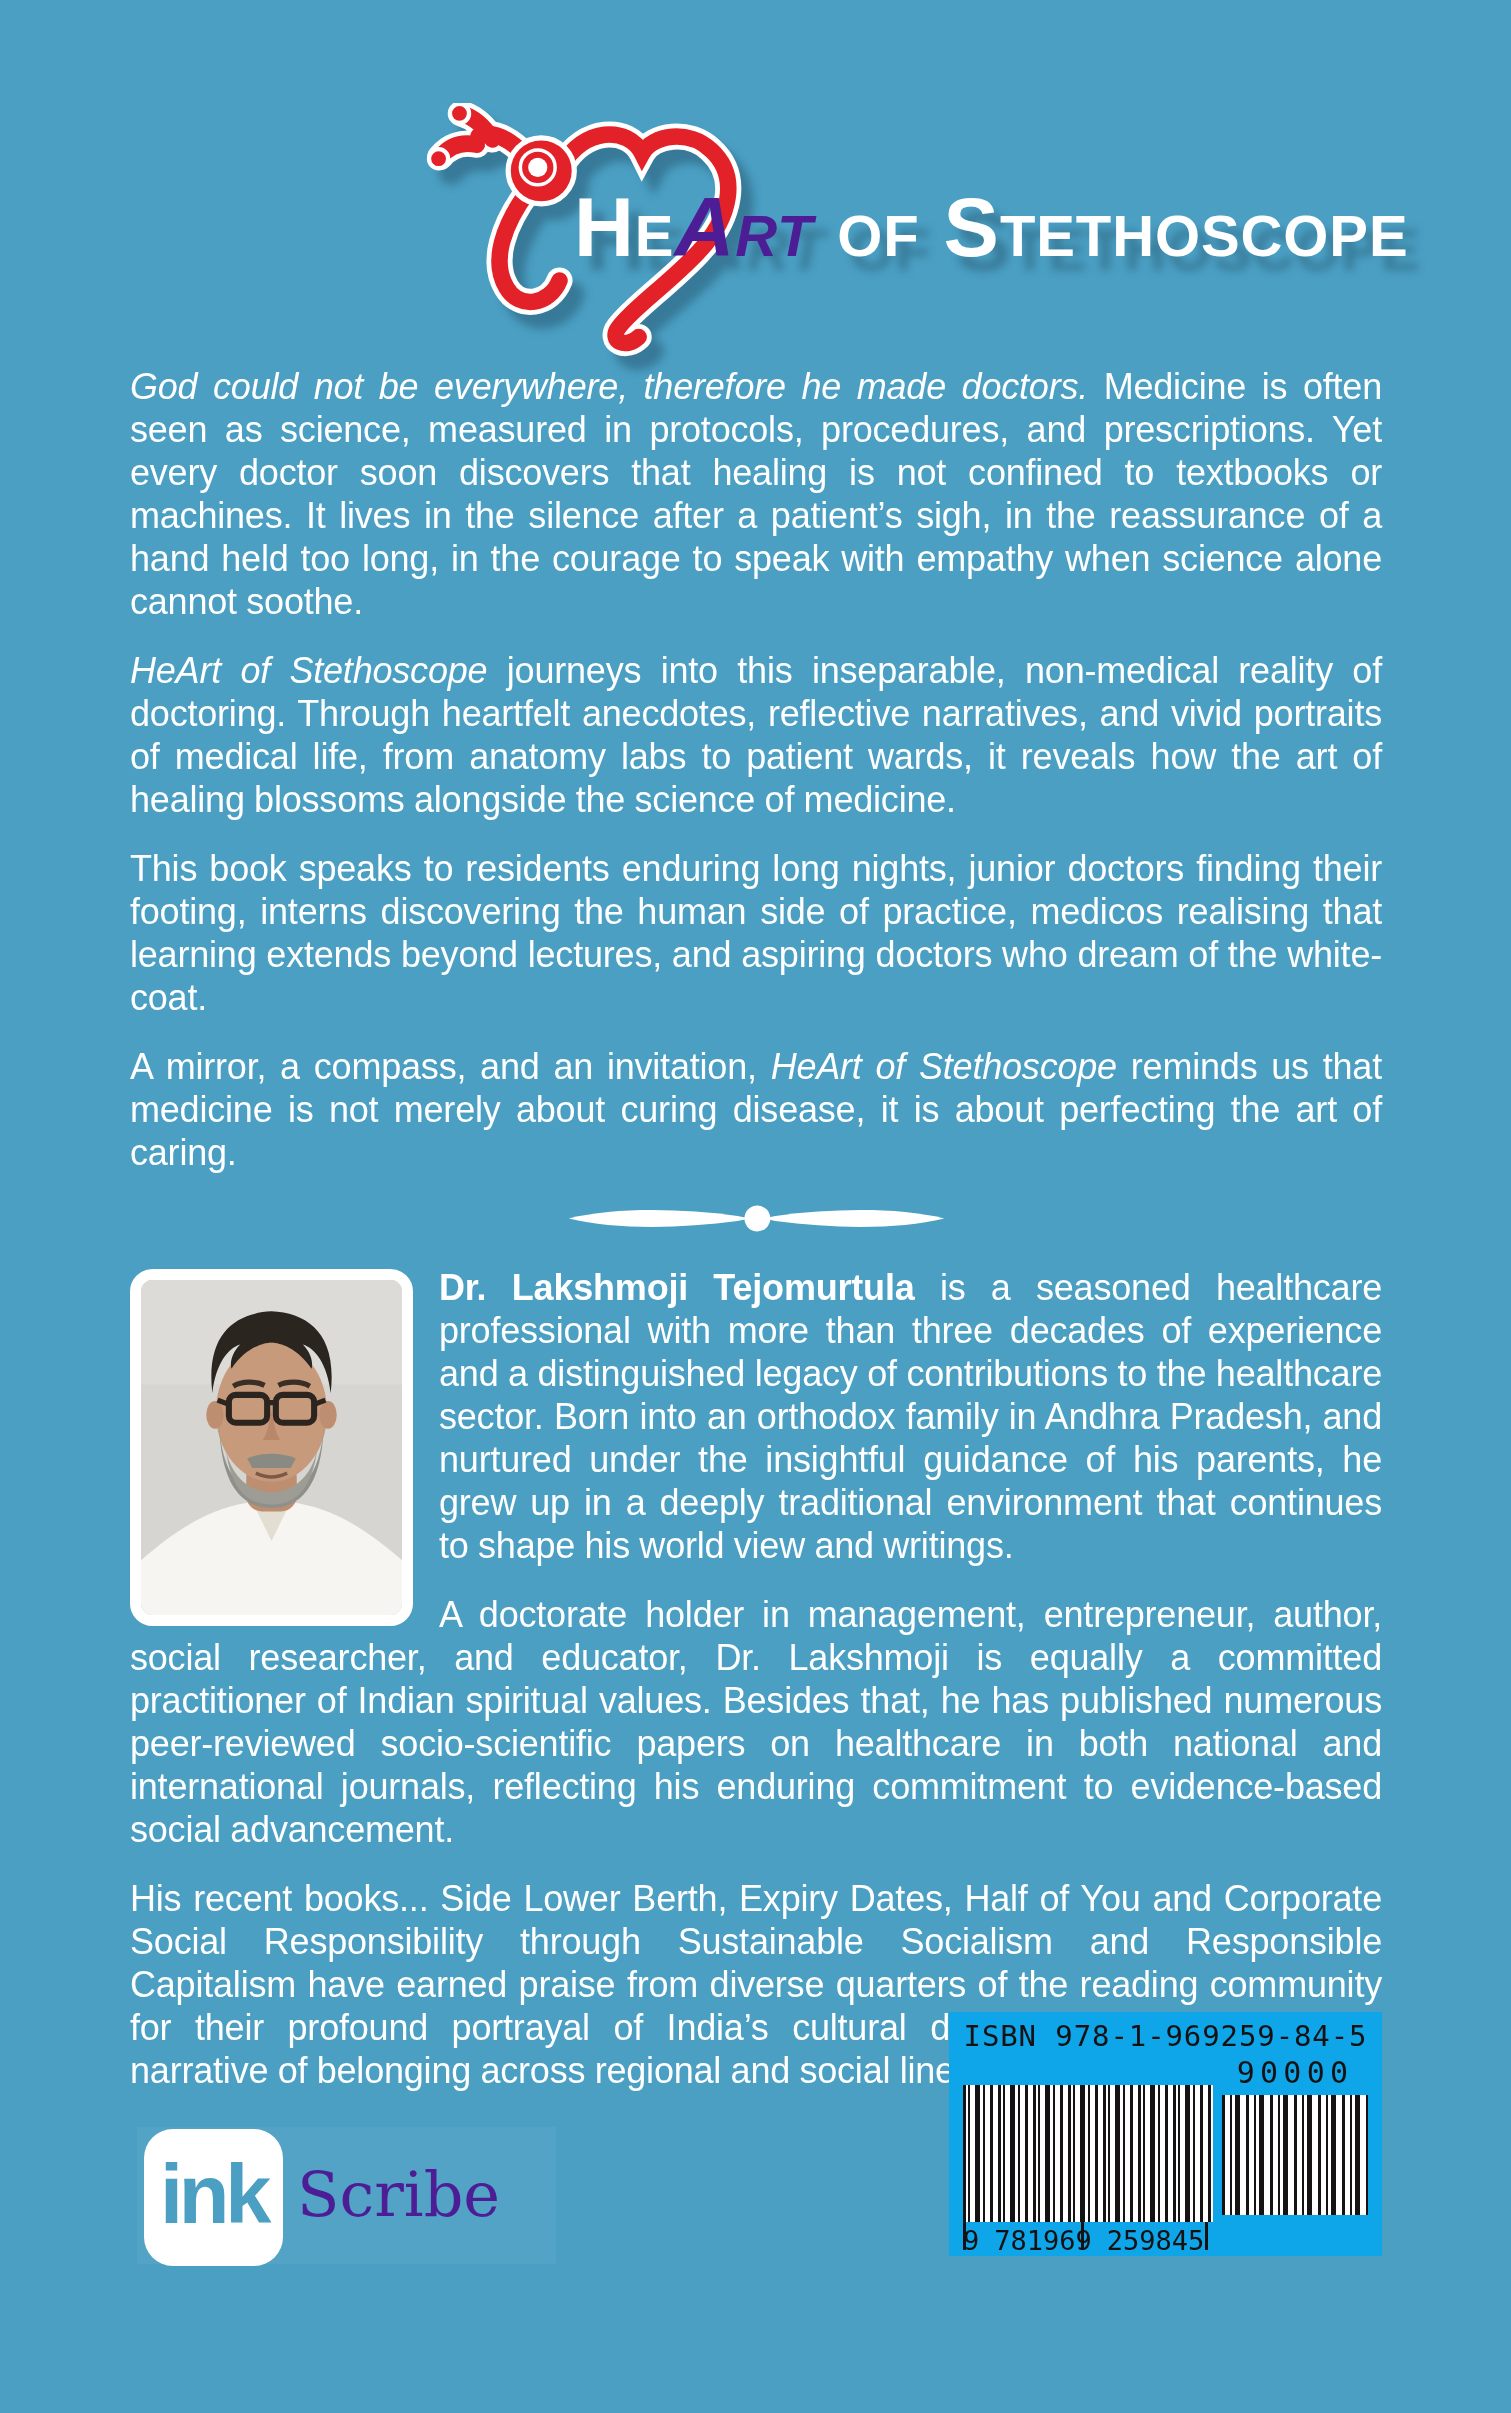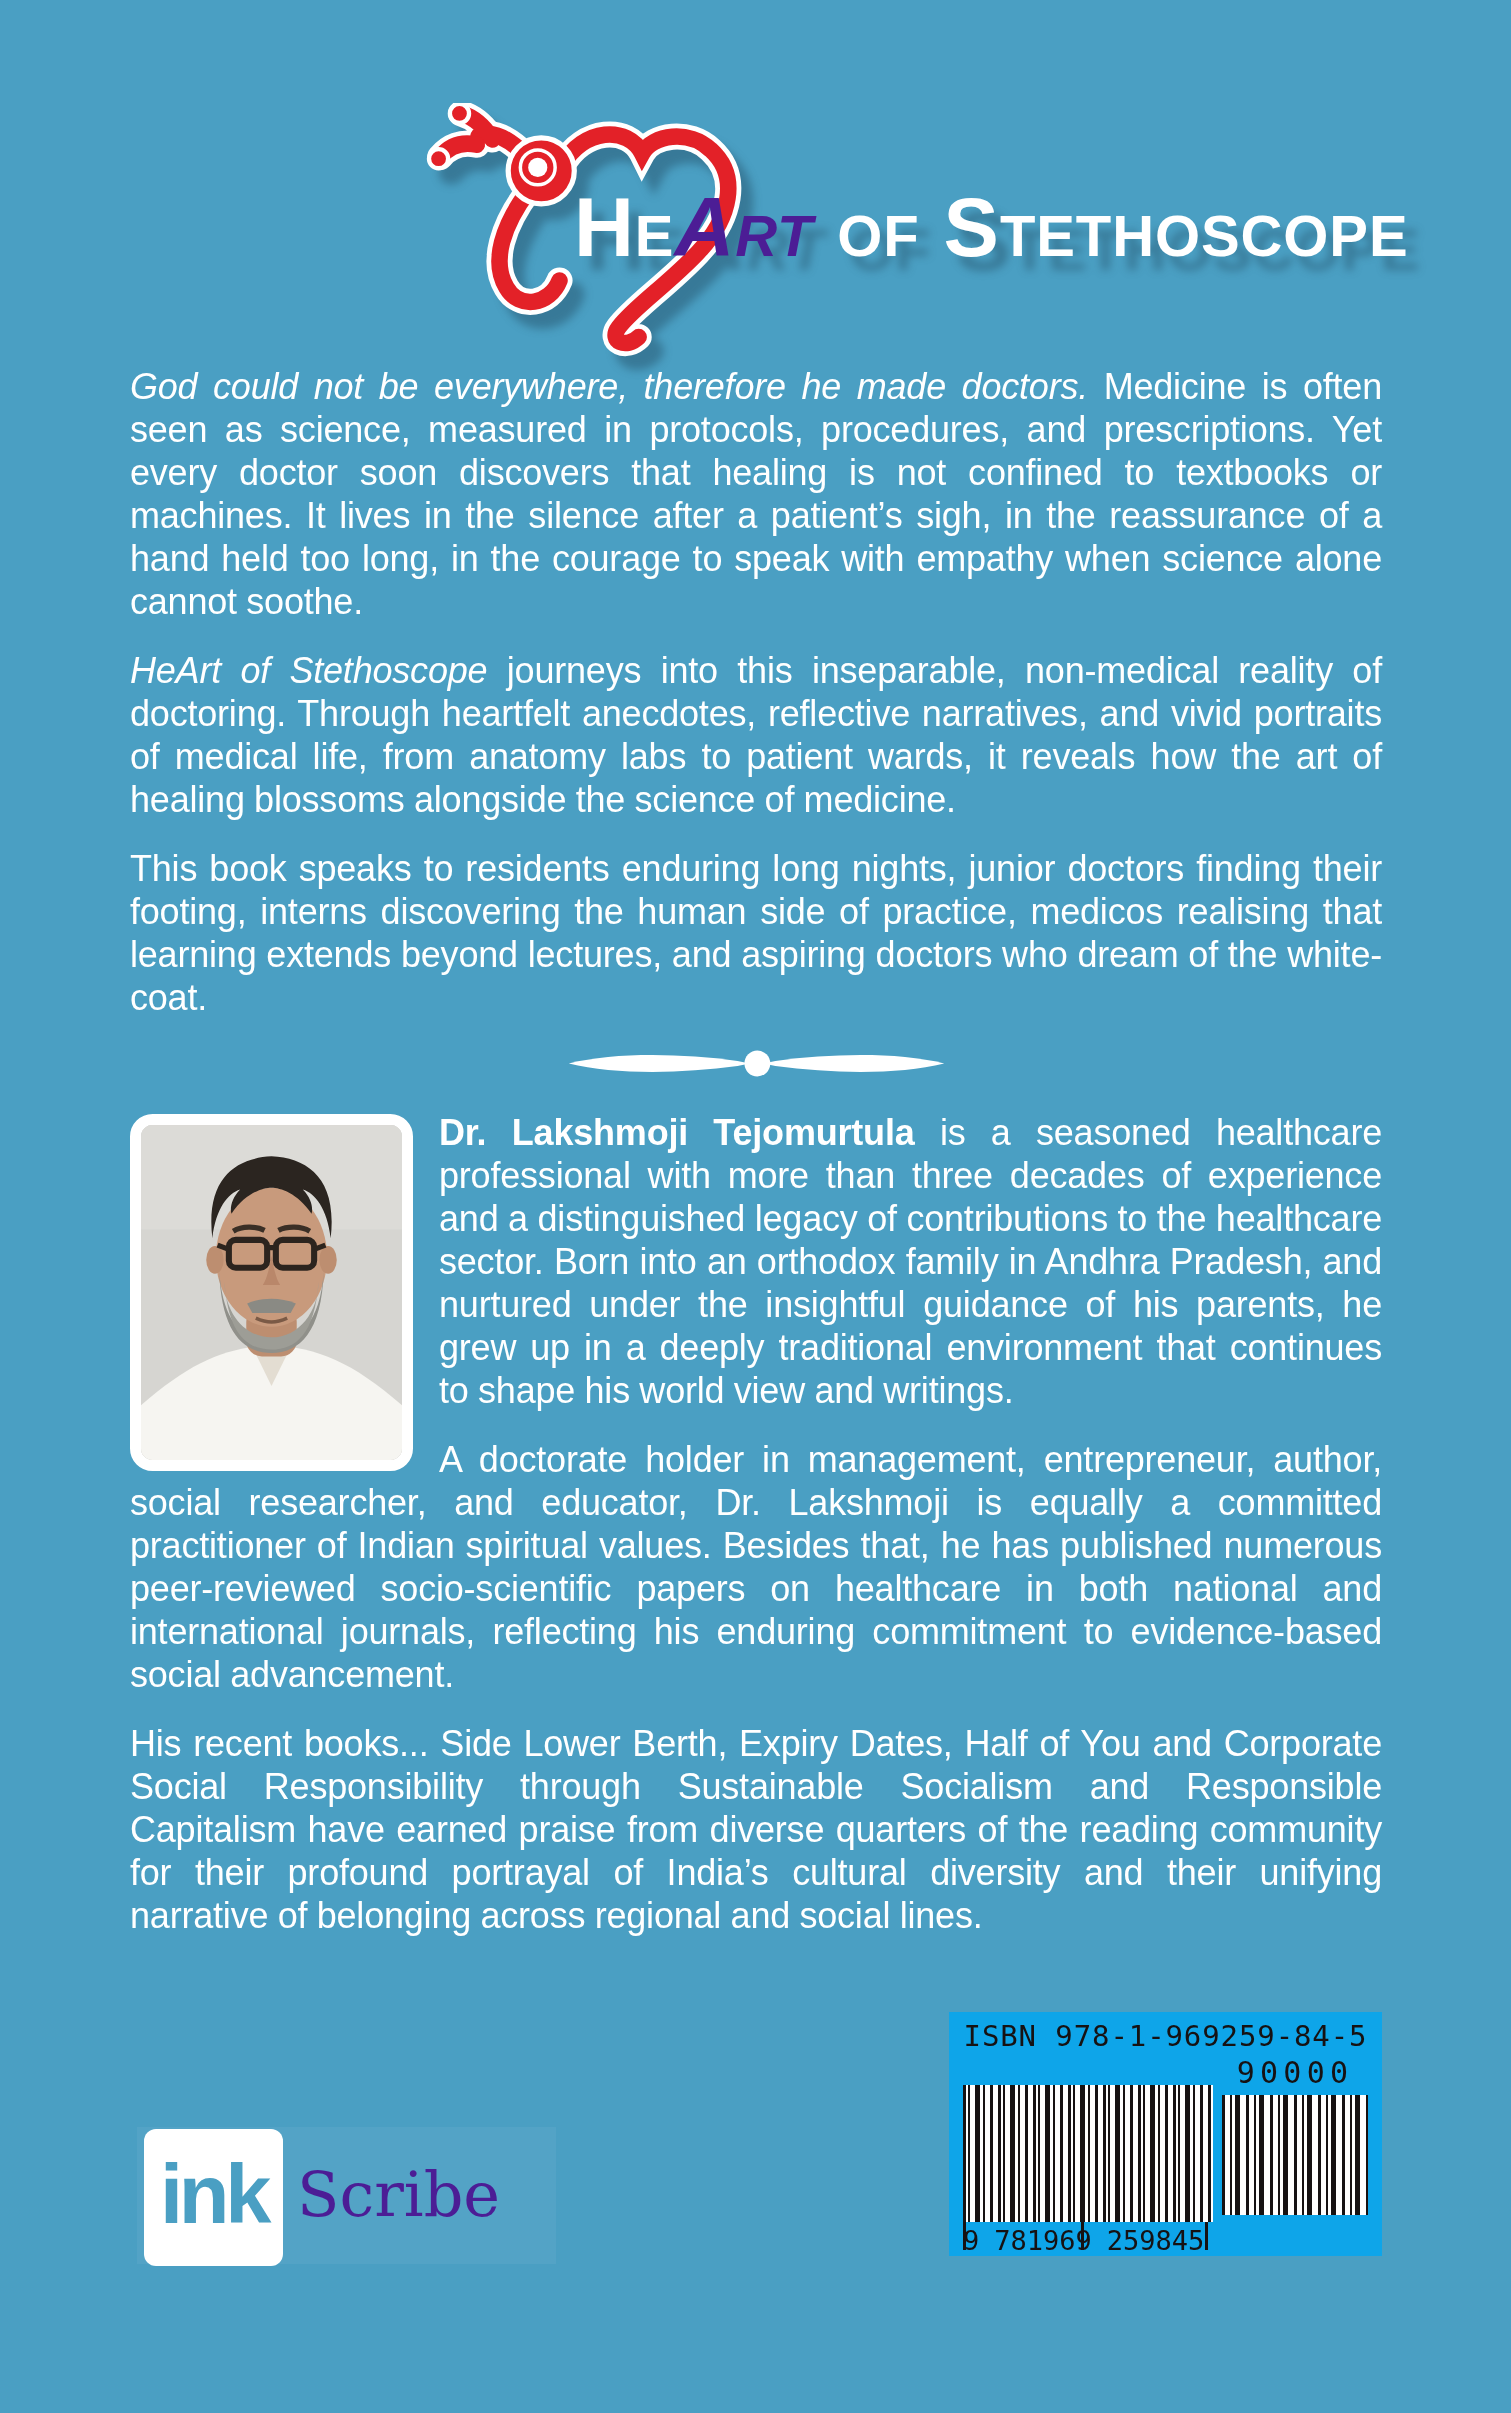--- a/index.html
+++ b/index.html
@@ -50,21 +50,21 @@
   .price{font-family:"DejaVu Sans Mono",monospace;font-size:30px;letter-spacing:5.2px;
          text-align:center;}
   .bars-supp{height:120px;margin-top:5.2px;
     background:repeating-linear-gradient(90deg,
       #161213 0 2.6px,#fff 2.6px 7.8px,#161213 7.8px 10.4px,#fff 10.4px 13px,
       #161213 13px 18px,#fff 18px 24px);}
   
   .publisher-back{position:absolute;left:137px;top:2127px;width:419px;height:137px;
                   background:rgba(255,255,255,.05);}
   .publisher{position:absolute;left:144px;top:2129px;display:flex;align-items:center;}
-  .ink-mark{width:139px;height:137px;background:#fff;border-radius:12px;
+  .ink-mark{width:139px;height:137px;background:#fff;border-radius:29px;
             display:flex;align-items:center;justify-content:center;}
   .ink-mark span{color:#4a9fc3;font-weight:700;font-size:83px;letter-spacing:-4.3px;
                  transform:translateY(-3.5px);}
   .scribe{font-family:"DejaVu Serif","Liberation Serif",serif;font-size:62px;
           color:#4c1d95;margin-left:14px;transform:translateY(-3.5px);}
 </style>
 </head>
 <body>
 
 <div class="logo">
@@ -99,20 +99,21 @@
 </div>
 
 <div class="copy">
 
   <p><span class="ital">God could not be everywhere, therefore he made doctors.</span><span> Medicine is often seen as science, measured in protocols, procedures, and prescriptions. Yet every doctor soon discovers that healing is not confined to textbooks or machines. It lives in the silence after a patient’s sigh, in the reassurance of a hand held too long, in the courage to speak with empathy when science alone cannot soothe.</span></p>
 
   <p><span class="ital">HeArt of Stethoscope</span><span> journeys into this inseparable, non-medical reality of doctoring. Through heartfelt anecdotes, reflective narratives, and vivid portraits of medical life, from anatomy labs to patient wards, it reveals how the art of healing blossoms alongside the science of medicine.</span></p>
 
   <p>This book speaks to residents enduring long nights, junior doctors finding their footing, interns discovering the human side of practice, medicos realising that learning extends beyond lectures, and aspiring doctors who dream of the white-coat.</p>
 
+  <p><span>A mirror, a compass, and an invitation, </span><span class="ital">HeArt of Stethoscope</span><span> reminds us that medicine is not merely about curing disease, it is about perfecting the art of caring.</span></p>
 
   <div class="divider">
     <svg width="383" height="31" viewBox="0 0 440 36">
       <path d="M 2 18 C 55 5 130 6 198 15 L 212 18 L 198 21 C 130 30 55 31 2 18 Z" fill="#fff"></path>
       <circle cx="221" cy="18" r="15" fill="#fff"></circle>
       <path d="M 438 18 C 385 5 310 6 242 15 L 228 18 L 242 21 C 310 30 385 31 438 18 Z" fill="#fff"></path>
     </svg>
   </div>
 
   <div>

